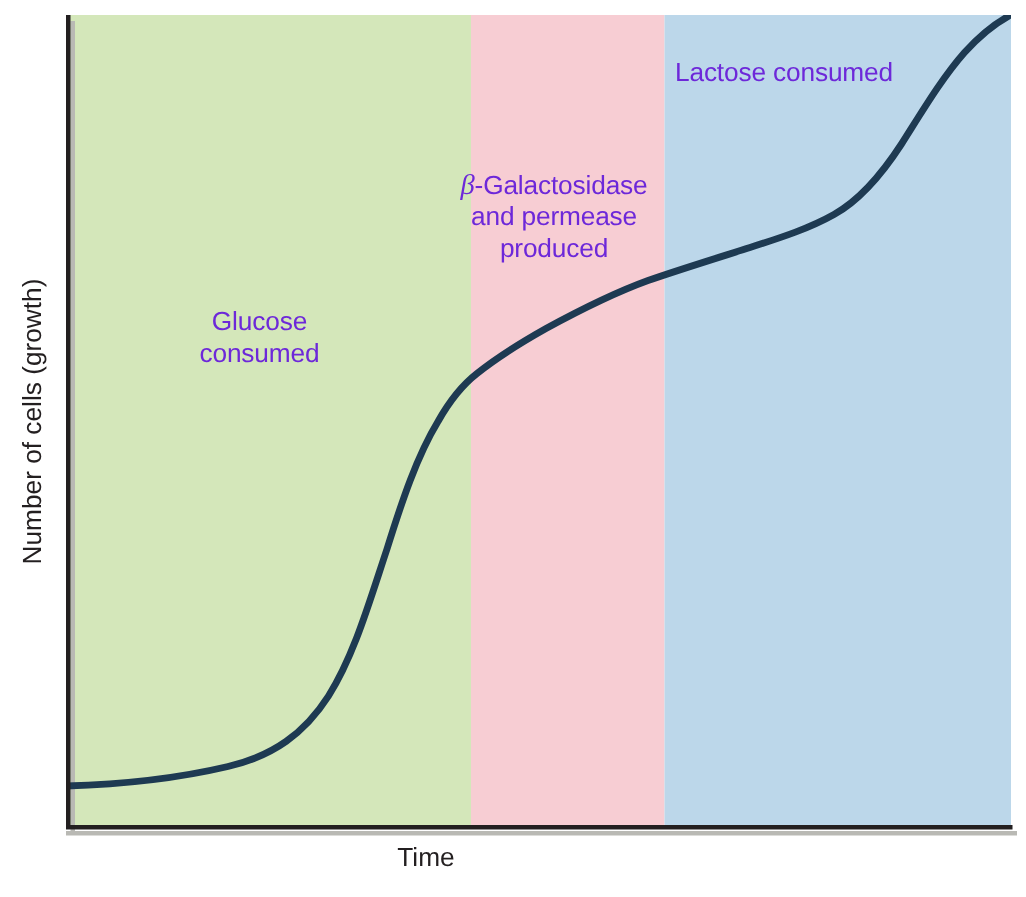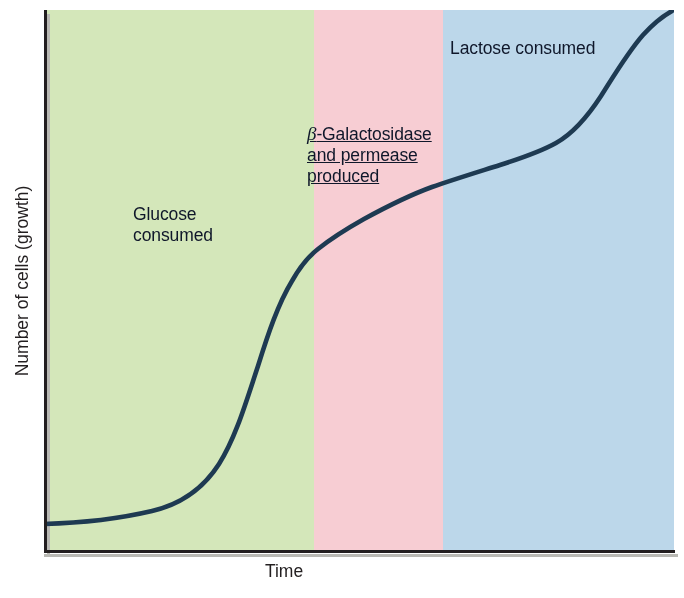--- a/index.html
+++ b/index.html
@@ -22,35 +22,35 @@
   }
   .fig-svg {
     position: absolute;
     left: 0; top: 0;
     width: 684px;
     height: 598px;
     display: block;
   }
   .ann-label {
     position: absolute;
-    color: #0f172a;
+    color: #6d28d9;
     font-family: "Liberation Sans", sans-serif;
     font-size: 17.5px;
     line-height: 21px;
     white-space: pre-line;
     letter-spacing: -0.1px;
+    text-align: center;
   }
   #label-glucose {
     left: 133px;
     top: 204px;
   }
   #label-betagal {
     left: 307px;
-    top: 123px;
-    text-decoration: underline;
+    top: 113px;
   }
   #label-betagal .beta-glyph {
     font-style: italic;
     font-family: "Liberation Serif", serif;
     font-size: 19px;
   }
   #label-lactose {
     left: 450px;
     top: 38px;
   }

